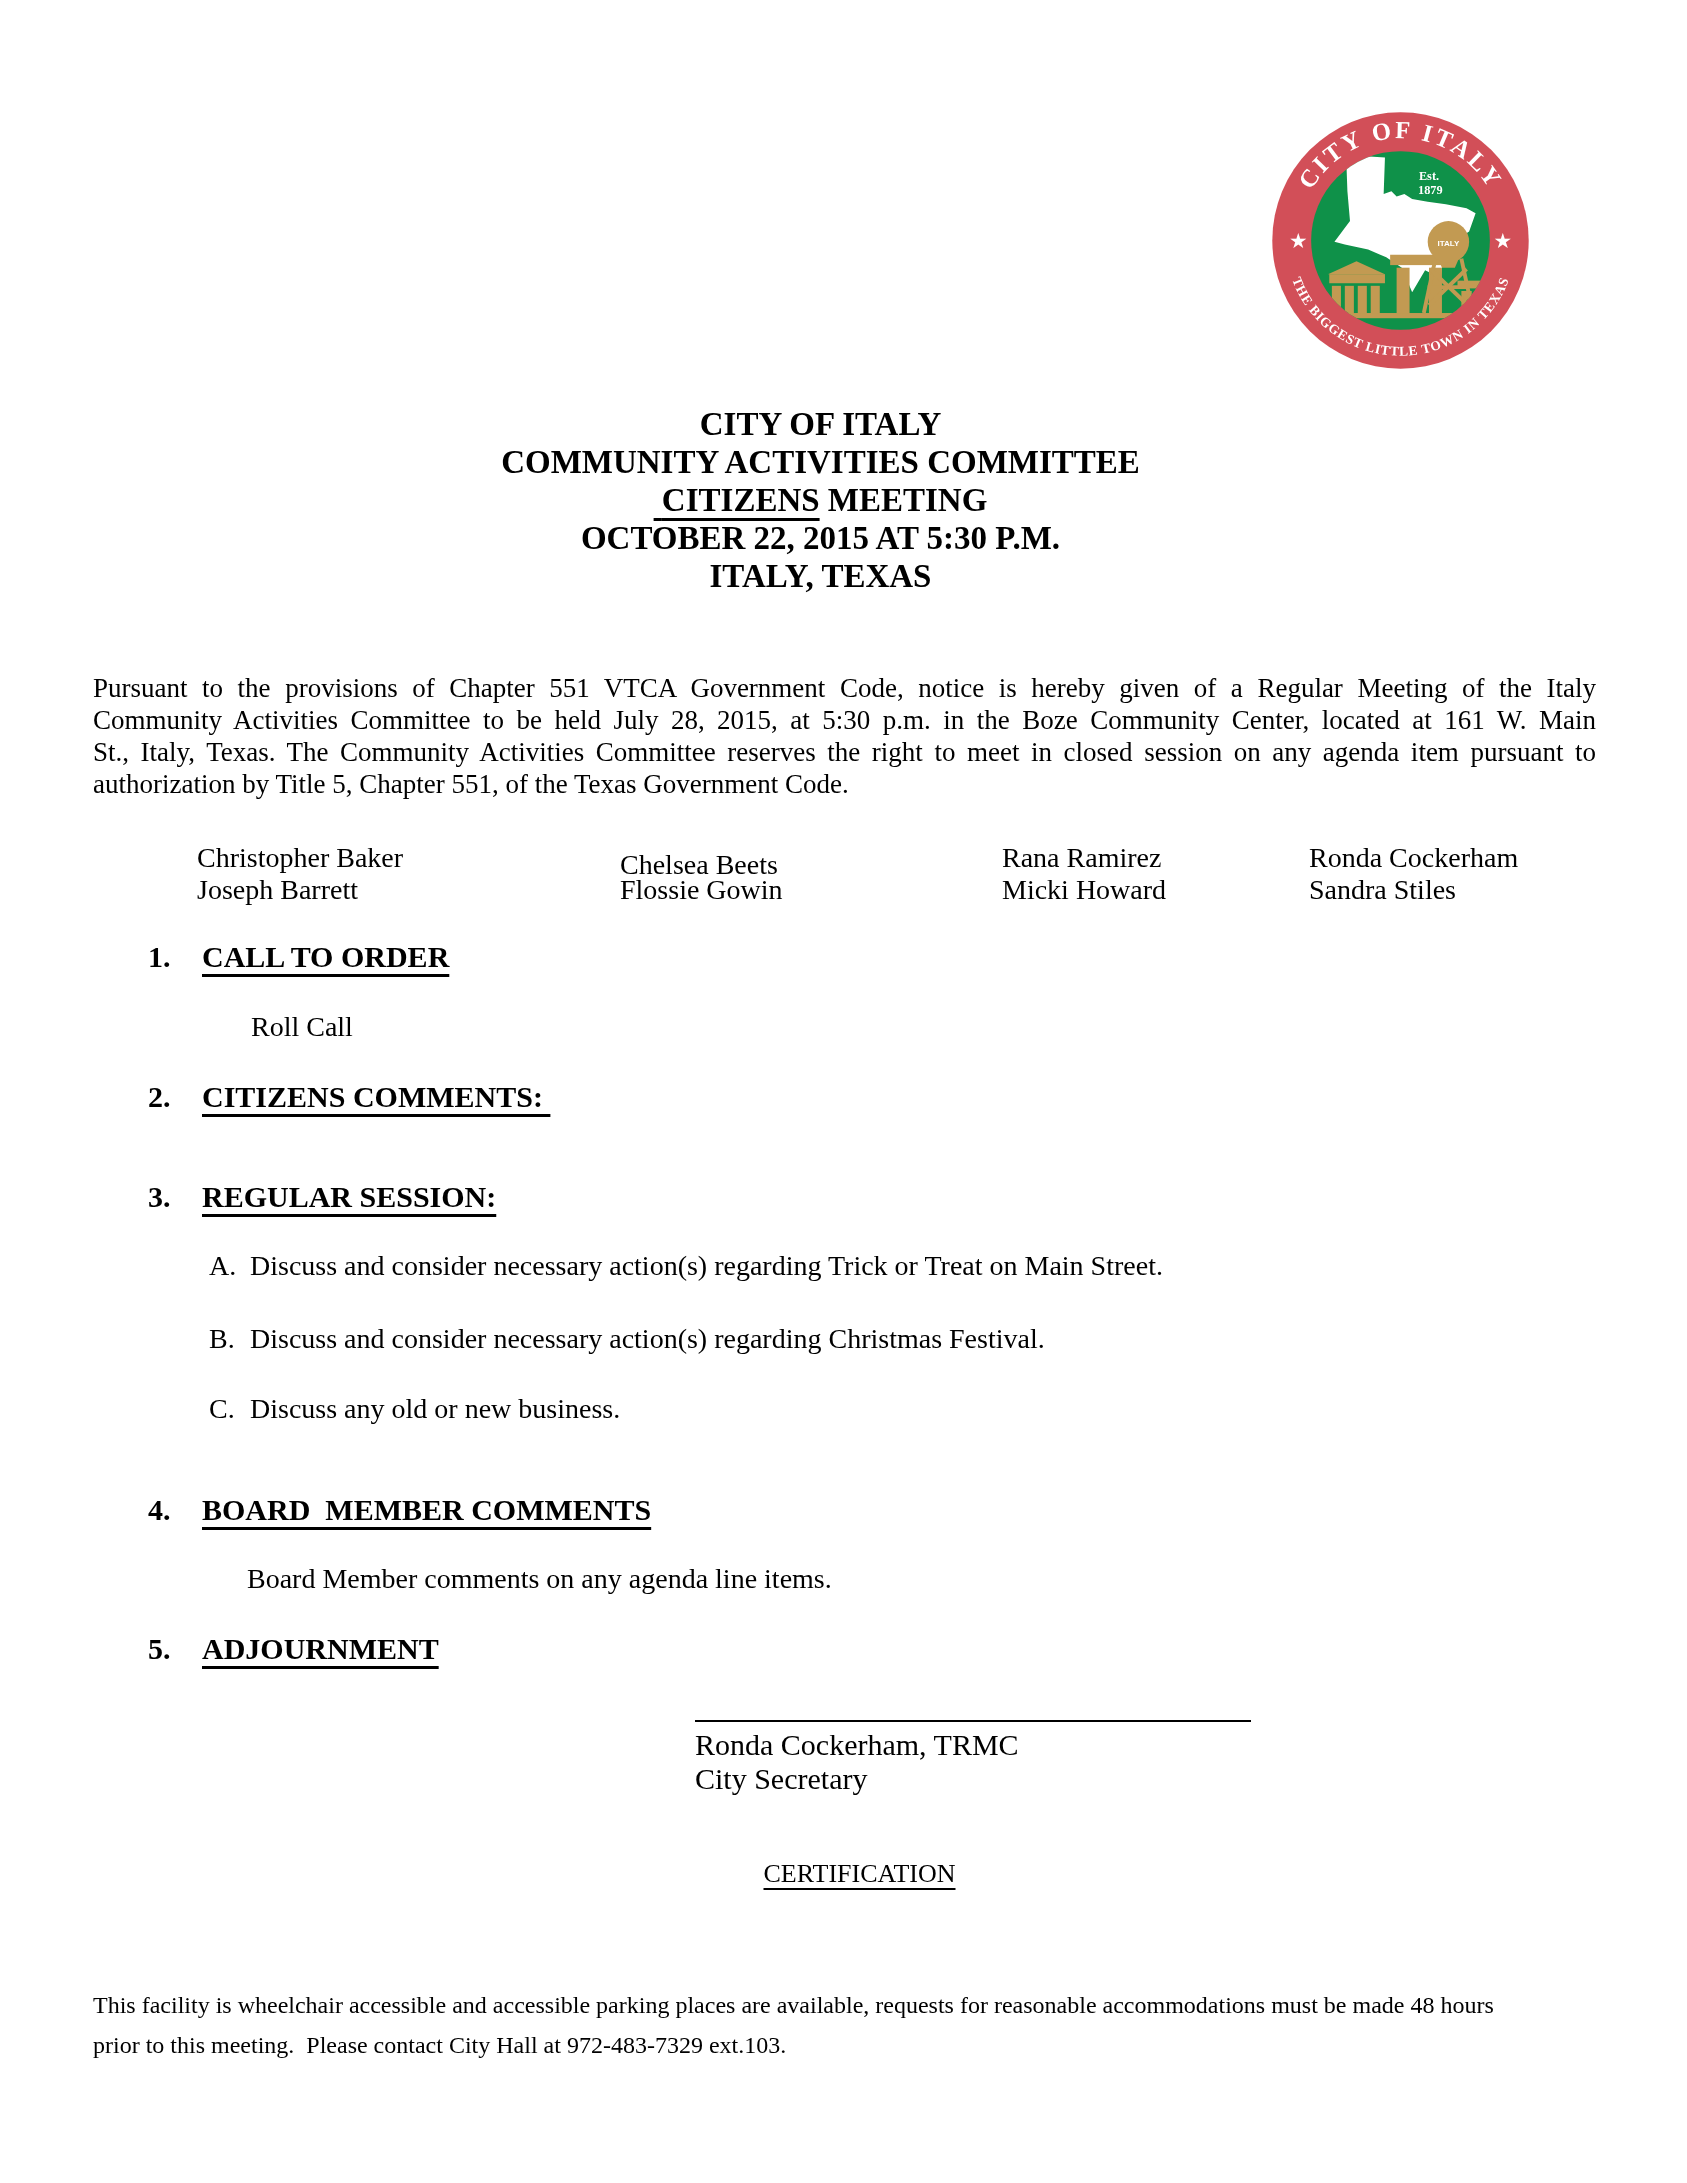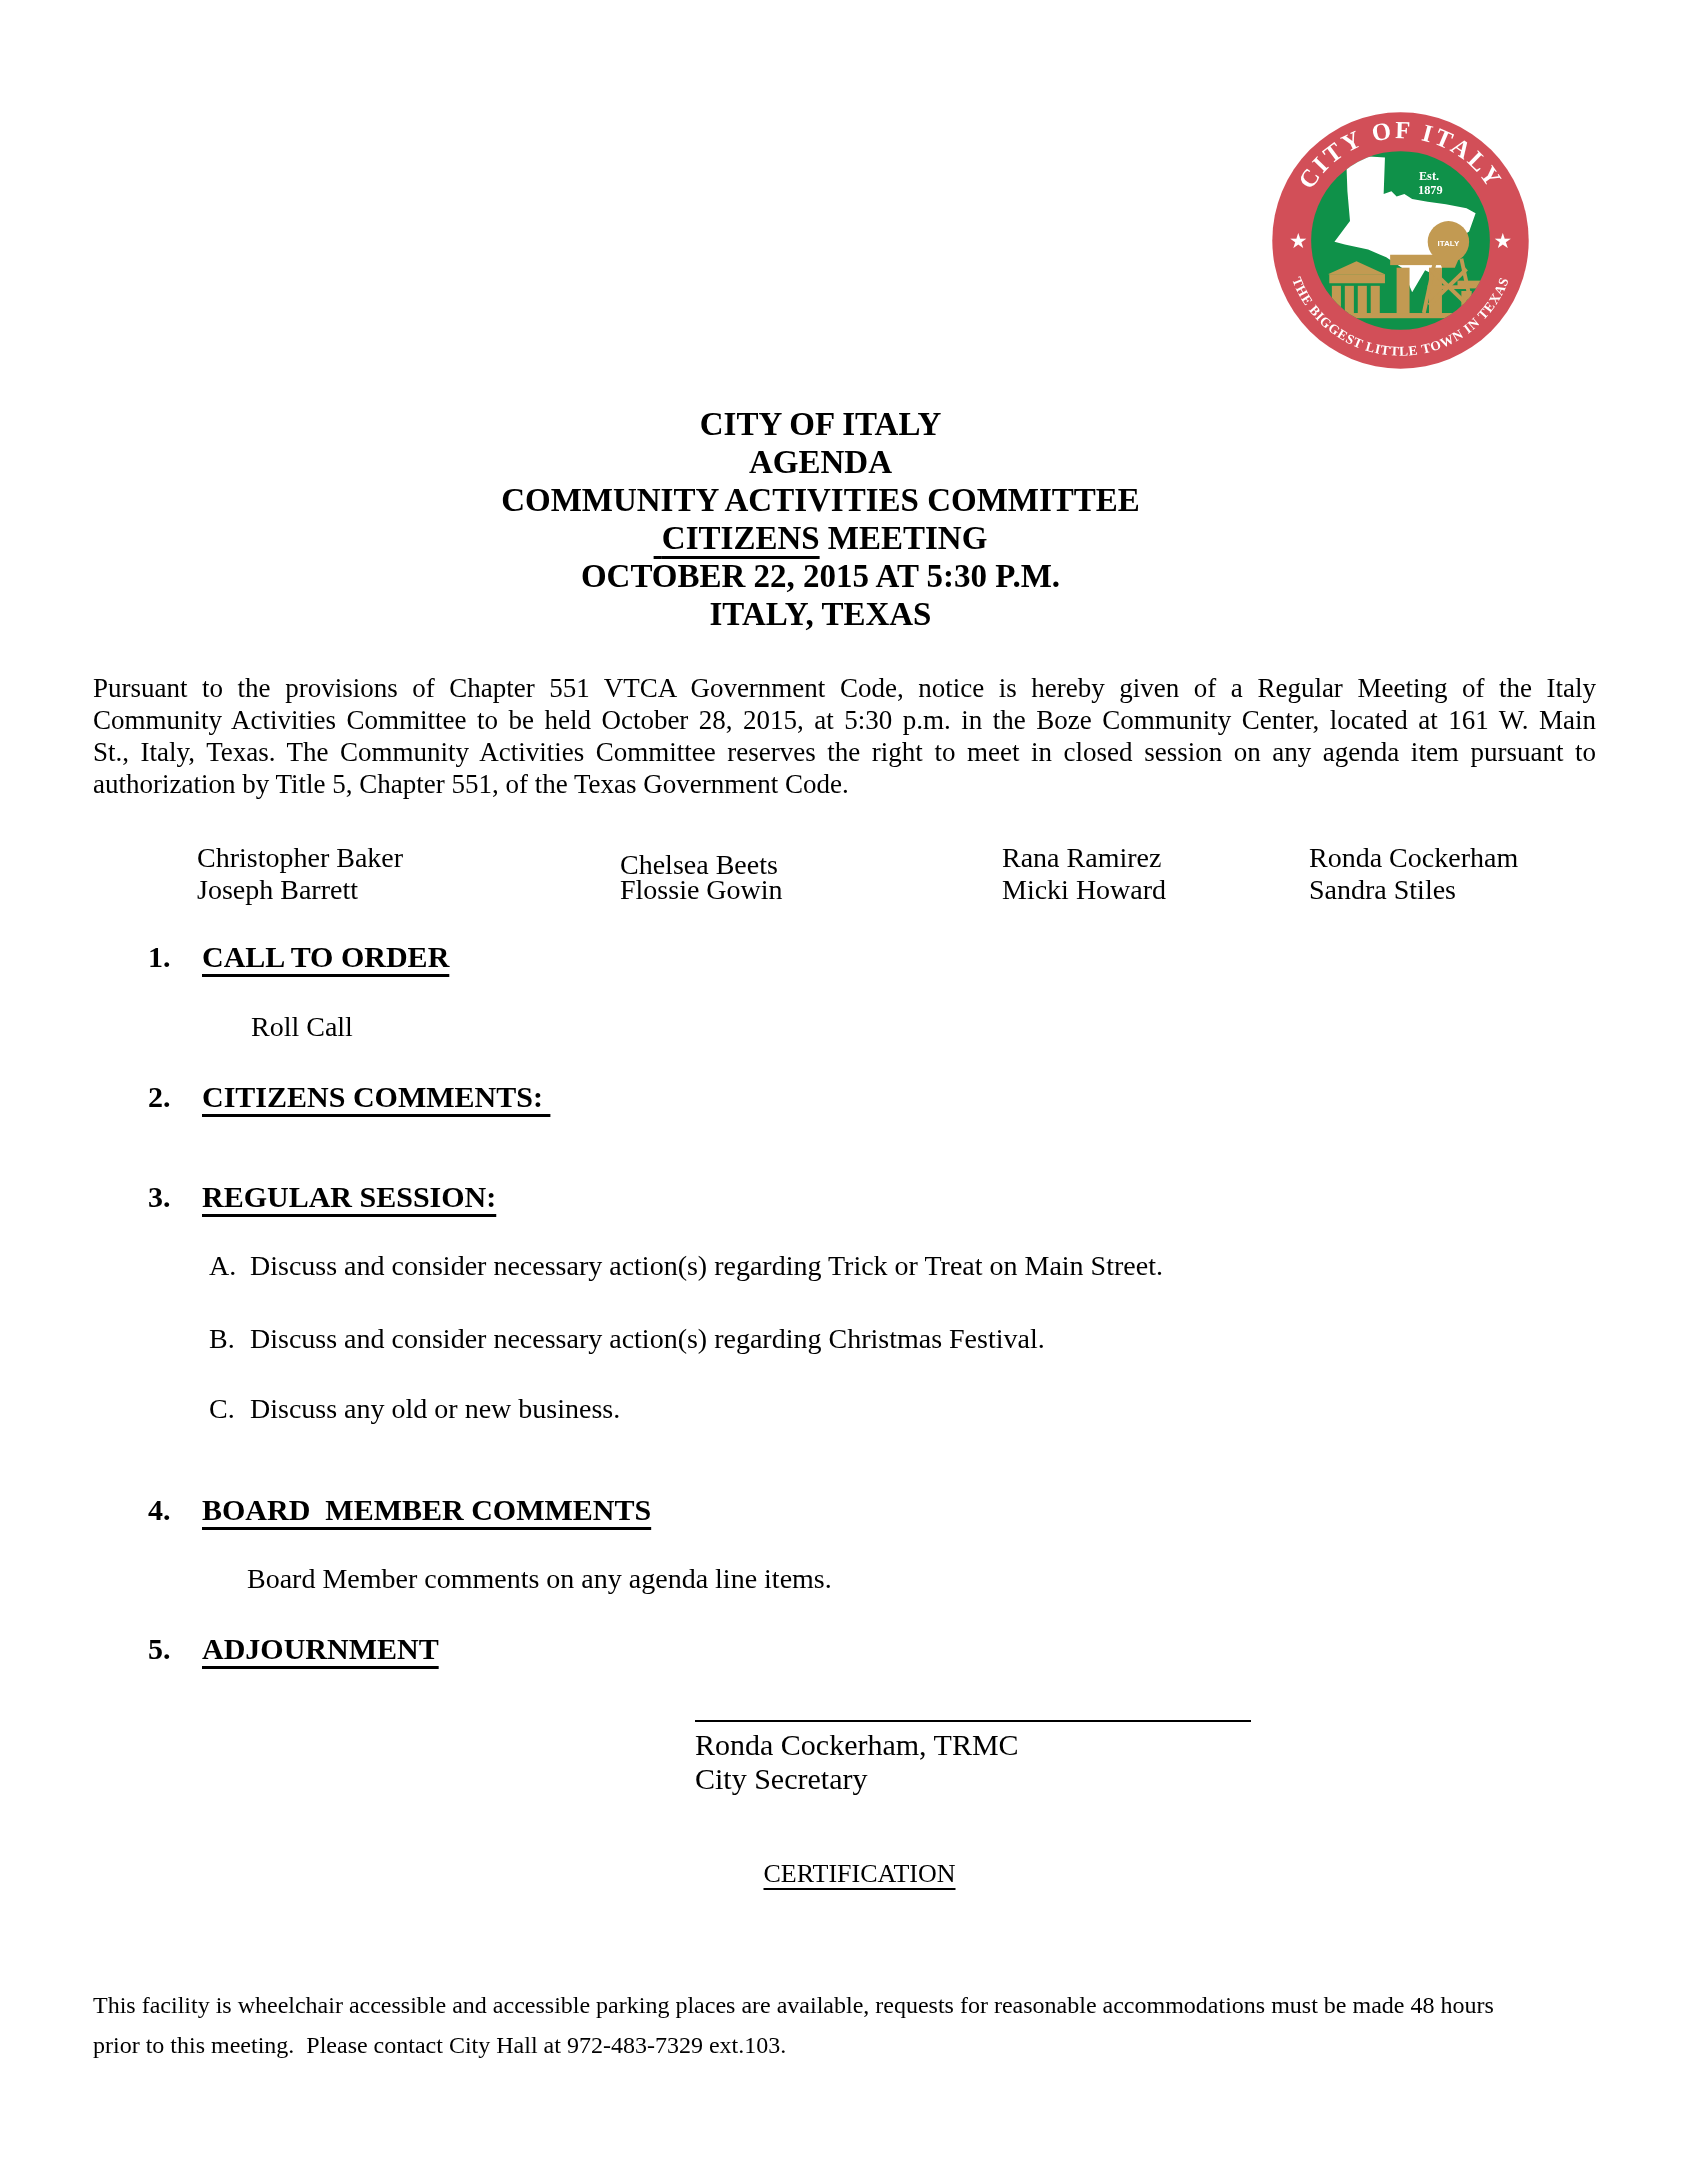--- a/index.html
+++ b/index.html
@@ -108,30 +108,29 @@
       <text class="est-text" x="123" y="64">1879</text>
       <text class="arc-top"><textPath href="#arcTop" startOffset="50%">CITY OF ITALY</textPath></text>
       <text class="arc-bottom"><textPath href="#arcBottom" startOffset="50%">THE BIGGEST LITTLE TOWN IN TEXAS</textPath></text>
       <text class="seal-star" x="21" y="106">★</text>
       <text class="seal-star" x="179" y="106">★</text>
     </g>
   </svg>
 
   <div class="title-block">
     <div>CITY OF ITALY</div>
-    <div>AGENDA</div>
     <div>COMMUNITY ACTIVITIES COMMITTEE</div>
     <div><span class="tu pre"> CITIZENS</span><span class="pre"> MEETING</span></div>
     <div>OCTOBER 22, 2015 AT 5:30 P.M.</div>
     <div>ITALY, TEXAS</div>
   </div>
 
   <div class="intro">
     <div class="jl">Pursuant to the provisions of Chapter 551 VTCA Government Code, notice is hereby given of a Regular Meeting of the Italy</div>
-    <div class="jl">Community Activities Committee to be held October 28, 2015, at 5:30 p.m. in the Boze Community Center, located at 161 W. Main</div>
+    <div class="jl">Community Activities Committee to be held July 28, 2015, at 5:30 p.m. in the Boze Community Center, located at 161 W. Main</div>
     <div class="jl">St., Italy, Texas.  The Community Activities Committee reserves the right to meet in closed session on any agenda item pursuant to</div>
     <div class="jll">authorization by Title 5, Chapter 551, of the Texas Government Code.</div>
   </div>
 
   <div class="names">
     <span style="left:197px;  top:0">Christopher Baker</span>
     <span style="left:620px;  top:7px">Chelsea Beets</span>
     <span style="left:1002px; top:0">Rana Ramirez</span>
     <span style="left:1309px; top:0">Ronda Cockerham</span>
     <span style="left:197px;  top:32px">Joseph Barrett</span>

